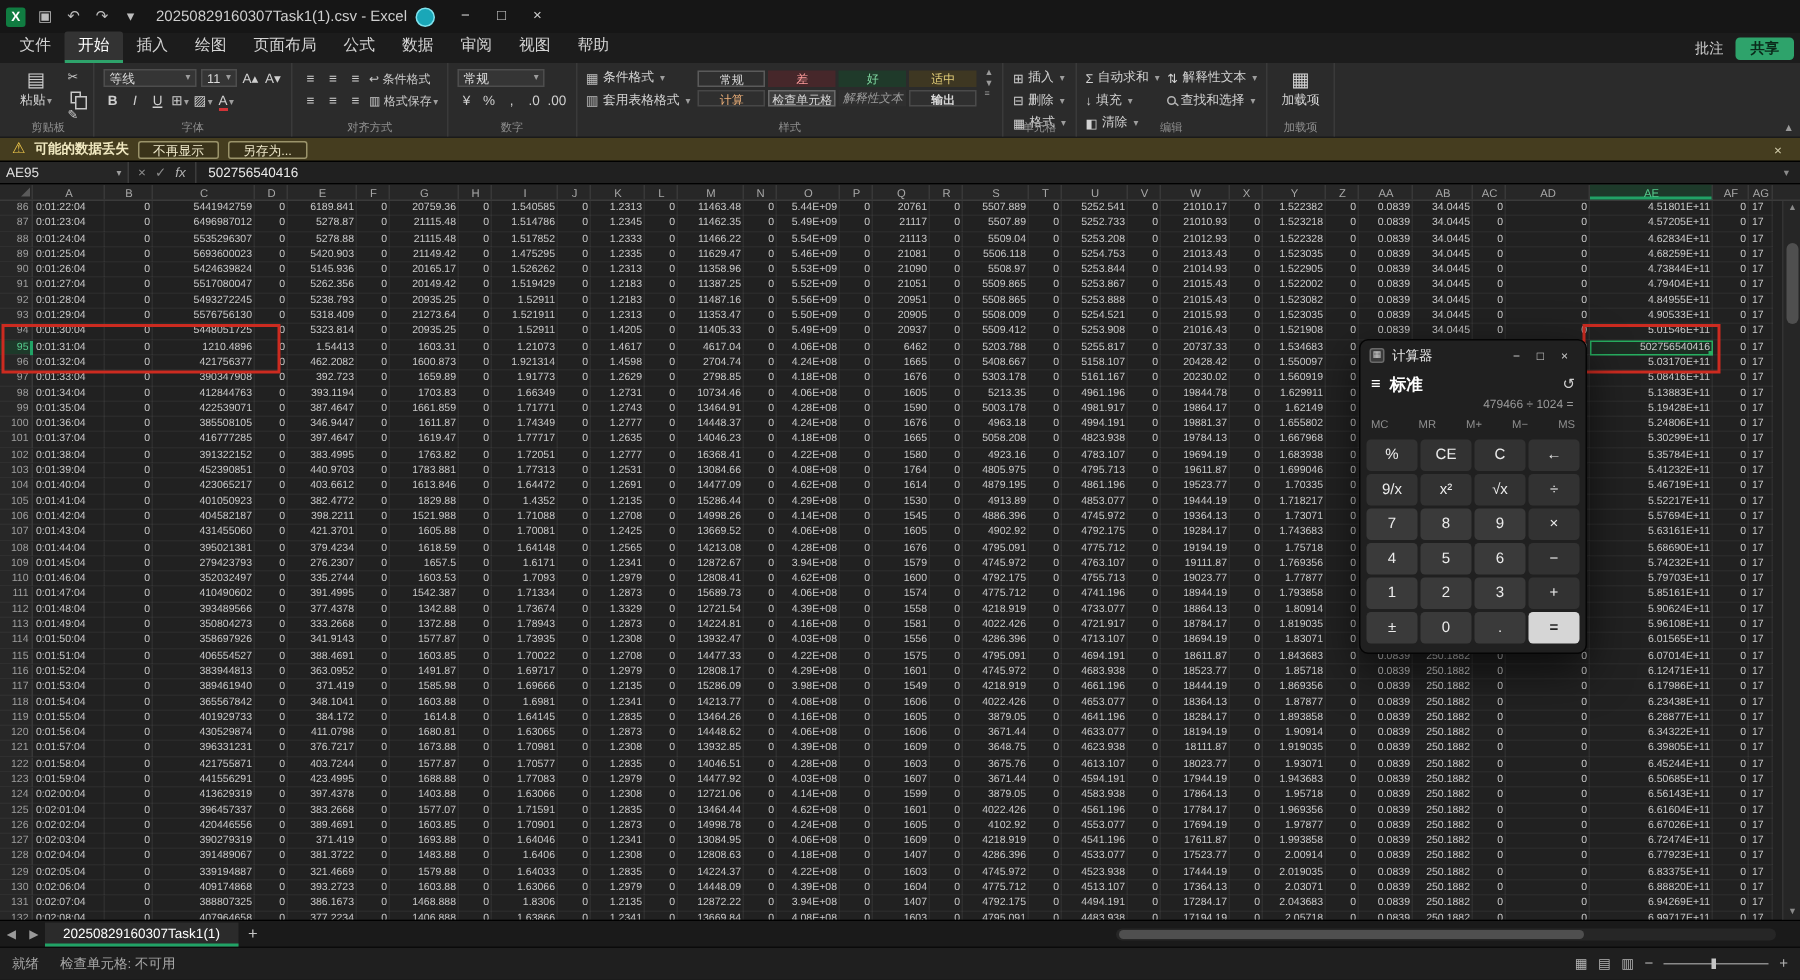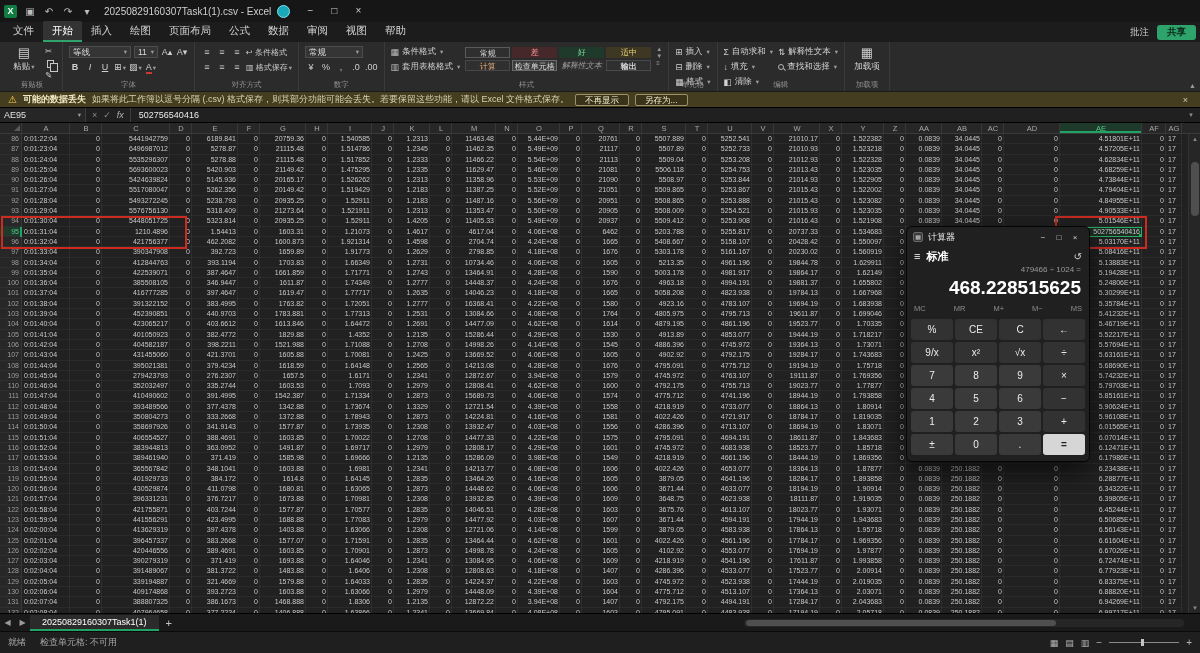--- a/index.html
+++ b/index.html
@@ -99,21 +99,21 @@
   .vscroll{position:absolute;right:0;top:134px;width:12px;height:479px;background:#262626;border-left:1px solid #333}
   .vscroll .arr{position:absolute;left:0;width:12px;text-align:center;color:#8a8a8a;font-size:6px;line-height:10px}
   .vthumb{position:absolute;left:2px;top:28px;width:8px;height:54px;background:#4f4f4f;border-radius:4px}
 
   
   .redbox{position:absolute;border:2px solid #cc2b20;z-index:6;pointer-events:none}
   .redbox.left{left:1px;top:216px;width:186px;height:33px}
   .redbox.right{left:1055px;top:216px;width:92px;height:33px}
 
   
-  .calc{position:absolute;left:906px;top:226px;width:184px;background:#202020;border:1px solid #050505;border-radius:6px;box-shadow:0 10px 30px rgba(0,0,0,.65);z-index:10;overflow:hidden}
+  .calc{position:absolute;left:906px;top:226px;width:152px;background:#202020;border:1px solid #050505;border-radius:6px;box-shadow:0 10px 30px rgba(0,0,0,.65);z-index:10;overflow:hidden}
   .calc-title{height:20px;display:flex;align-items:center;font-size:9px;padding:0 6px;gap:5px;color:#e8e8e8}
   .calcic{width:10px;height:10px;background:#3b3b3b;border:1px solid #6a6a6a;border-radius:2px;font-size:6px;line-height:9px;text-align:center;color:#cfcfcf}
   .calc-ctl{margin-left:auto;display:flex}
   .calc-ctl span{width:16px;text-align:center;font-size:8px;color:#cfcfcf}
   .calc-mode{display:flex;align-items:center;gap:6px;padding:0 7px;font-size:11px;font-weight:bold;color:#fff;height:18px}
   .calc-mode .hist{margin-left:auto;font-weight:normal;font-size:10px;color:#cfcfcf}
   .calc-expr{height:11px;font-size:8px;color:#9a9a9a;text-align:right;padding:0 8px}
   .calc-display{font-size:19px;font-weight:bold;color:#fff;text-align:right;padding:0 8px;height:26px;line-height:24px;white-space:nowrap}
   .calc-mem{display:flex;justify-content:space-between;padding:2px 7px;font-size:7.5px;color:#8e8e8e}
   #calc-keys{display:grid;grid-template-columns:repeat(4,1fr);gap:2px;padding:4px 4px 6px}
@@ -348,21 +348,20 @@
       </div>
       <div class="glabel">加载项</div>
     </div>
 
     <span class="collapse-chv">▲</span>
   </div>
 
   <div class="warnbar">
     <span class="warnic">⚠</span>
     <span class="warntitle">可能的数据丢失</span>
-    <span class="warnmsg">如果将此工作簿以逗号分隔 (.csv) 格式保存，则其部分功能可能会丢失。若要保留这些功能，请以 Excel 文件格式保存。</span>
     <span class="warnbtn">不再显示</span>
     <span class="warnbtn">另存为...</span>
     <span class="warnclose">×</span>
   </div>
 
   <div class="formulabar">
     <div class="namebox">
       <span>AE95</span>
       <span class="caret">▾</span>
     </div>
@@ -2126,21 +2125,20 @@
         <span>□</span>
         <span>×</span>
       </div>
     </div>
     <div class="calc-mode">
       <span>≡</span>
       <span>标准</span>
       <span class="hist">↺</span>
     </div>
     <div class="calc-expr">479466 ÷ 1024 =</div>
-    <div class="calc-display">468.228515625</div>
     <div class="calc-mem" id="calc-mem">
         <span class="memb">MC</span>
         <span class="memb">MR</span>
         <span class="memb">M+</span>
         <span class="memb">M−</span>
         <span class="memb">MS</span>
       </div>
     <div id="calc-keys">
         <div class="key fn">%</div>
         <div class="key fn">CE</div>

